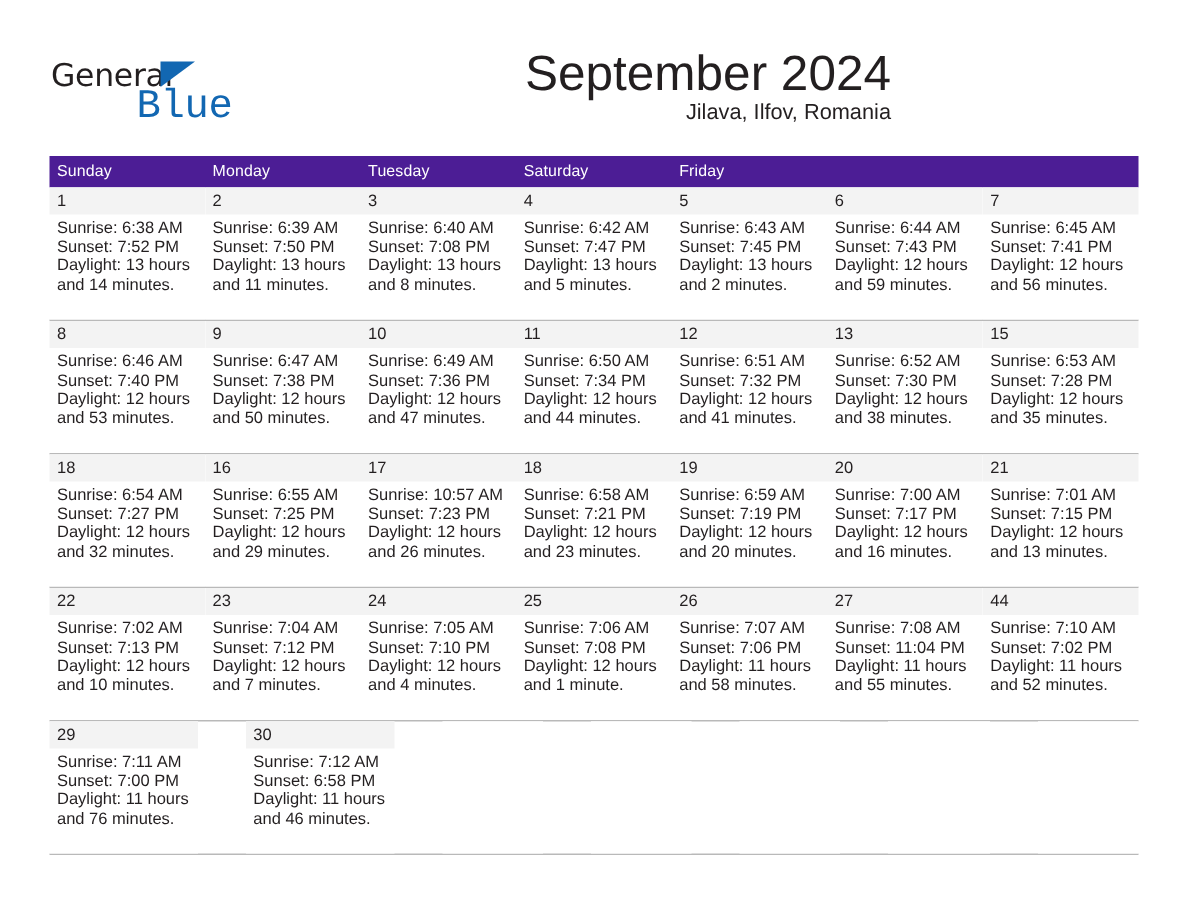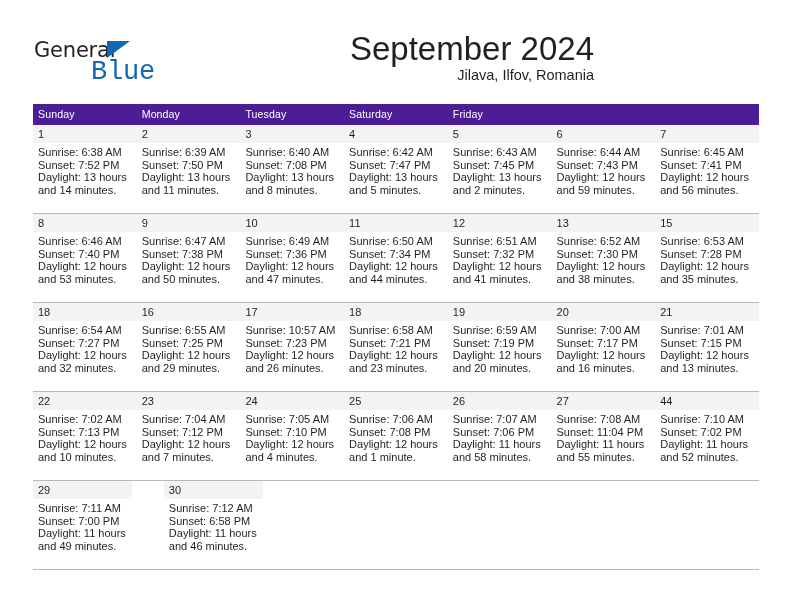--- a/index.html
+++ b/index.html
@@ -441,21 +441,21 @@
       </div>
     </div>
 
     <div class="week">
       <div class="day">
         <div class="day-num-band">29</div>
         <div class="day-info">
           <div>Sunrise: 7:11 AM</div>
           <div>Sunset: 7:00 PM</div>
           <div>Daylight: 11 hours</div>
-          <div>and 49 minutes.</div>
+          <div>and 76 minutes.</div>
         </div>
       </div>
       <div class="day">
         <div class="day-num-band">30</div>
         <div class="day-info">
           <div>Sunrise: 7:12 AM</div>
           <div>Sunset: 6:58 PM</div>
           <div>Daylight: 11 hours</div>
           <div>and 46 minutes.</div>
         </div>

